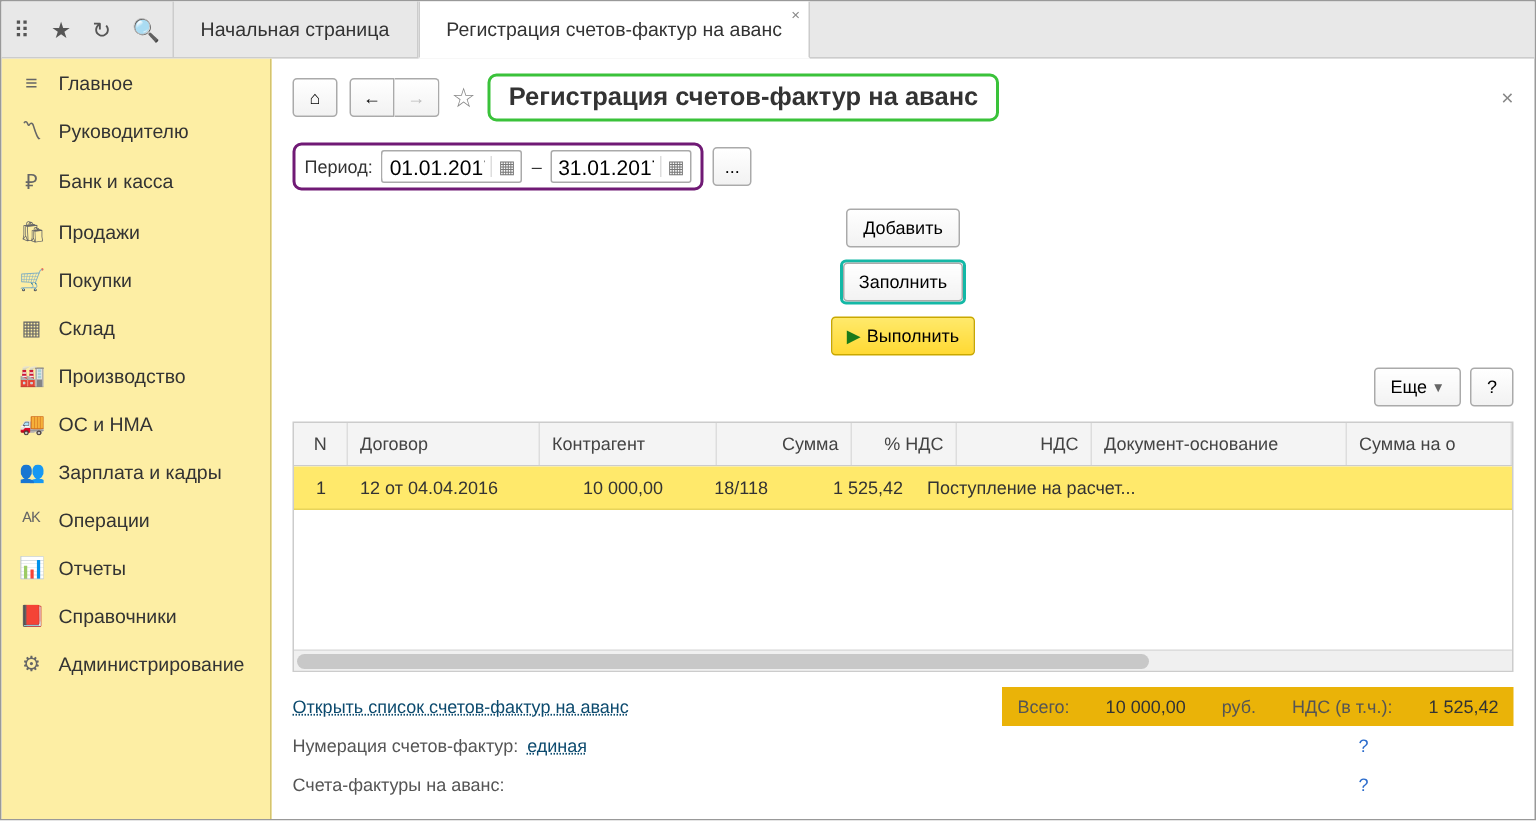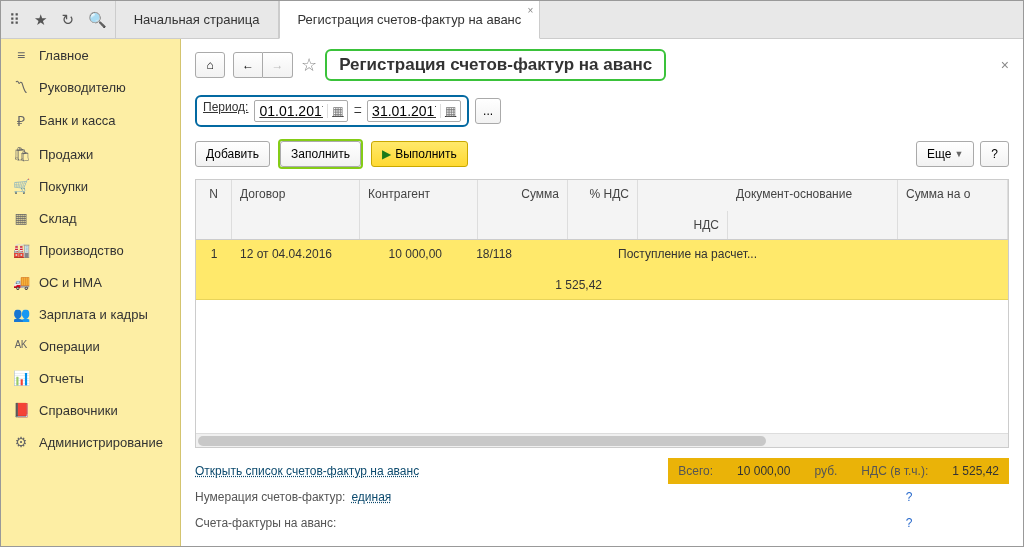--- a/index.html
+++ b/index.html
@@ -30,46 +30,46 @@
 .nav-group { display: flex; }
 .nav-group .btn { border-radius: 0; }
 .nav-group .btn:first-child { border-radius: 3px 0 0 3px; }
 .nav-group .btn:last-child { border-radius: 0 3px 3px 0; border-left: none; }
 .star-outline { font-size: 18px; color: #888; cursor: pointer; }
 .page-title-wrap { display: inline-flex; align-items: center; border: 2px solid #3ac23a; border-radius: 6px; padding: 4px 12px; }
 .page-title { font-size: 17px; font-weight: bold; }
 .close-page { margin-left: auto; font-size: 14px; color: #888; cursor: pointer; }
 
 .period-row { display: flex; align-items: center; gap: 6px; margin-bottom: 12px; }
-.period-box { display: inline-flex; align-items: flex-start; gap: 6px; border: 2px solid #0369a1; border-radius: 6px; padding: 3px 6px; text-decoration: underline; }
+.period-box { display: inline-flex; align-items: center; gap: 6px; border: 2px solid #701a75; border-radius: 6px; padding: 3px 6px; }
 .date-input { display: inline-flex; align-items: center; border: 1px solid #aaa; border-radius: 2px; height: 22px; }
 .date-input input { border: none; width: 72px; padding: 0 4px; font-size: 14px; outline: none; }
 .date-input .cal { width: 20px; text-align: center; color: #777; cursor: pointer; border-left: 1px solid #ddd; }
 .btn-ellipsis { width: 26px; }
 
-.actions-row { display: flex; align-items: center; gap: 8px; margin-bottom: 10px; }
-.btn-highlight { border: 2px solid #84cc16; border-radius: 4px; }
+.actions-row { display: flex; align-items: center; gap: 8px; margin-bottom: 10px; flex-direction: column; }
+.btn-highlight { border: 2px solid #14b8a6; border-radius: 4px; }
 .btn-yellow { background: linear-gradient(#ffe96b,#ffd933); border: 1px solid #c9a800; font-weight: normal; }
 .btn-yellow .play { color: #1a7a1a; margin-right: 4px; }
 .right-actions { margin-left: auto; display: flex; gap: 6px; }
 .btn-more .chev { font-size: 9px; margin-left: 3px; color: #666; }
 
 
 .table-wrap { flex: 1; border: 1px solid #ccc; overflow: hidden; display: flex; flex-direction: column; }
 .thead, .trow { display: flex; }
 .thead { background: #f4f4f4; border-bottom: 1px solid #ccc; }
 .thead .cell { padding: 7px 8px; border-right: 1px solid #ddd; font-size: 12px; color: #444; }
 .trow { background: #ffe96b; border-bottom: 1px solid #e8d45a; }
 .trow .cell { padding: 7px 8px; font-size: 12px; }
 .cell.n { width: 36px; text-align: center; }
 .cell.agent { width: 118px; }
 .cell.contract { width: 128px; }
 .cell.sum { width: 90px; text-align: right; }
 .cell.vatp { width: 70px; text-align: right; }
-.cell.vat { width: 90px; text-align: right; margin-top: 31px; }
+.cell.vat { width: 90px; text-align: right; }
 .cell.basis { width: 170px; }
 .cell.acct { flex: 1; }
 .table-body { flex: 1; background: #fff; }
 .table-scroll { height: 14px; background: #f0f0f0; border-top: 1px solid #ddd; position: relative; }
 .table-scroll .thumb { position: absolute; left: 2px; top: 2px; height: 10px; width: 70%; background: #c8c8c8; border-radius: 5px; }
 
 
 .footer { padding-top: 10px; font-size: 12px; }
 .footer-row1 { display: flex; align-items: center; }
 .link { color: #0c4a6e; text-decoration: underline dotted; cursor: pointer; }

